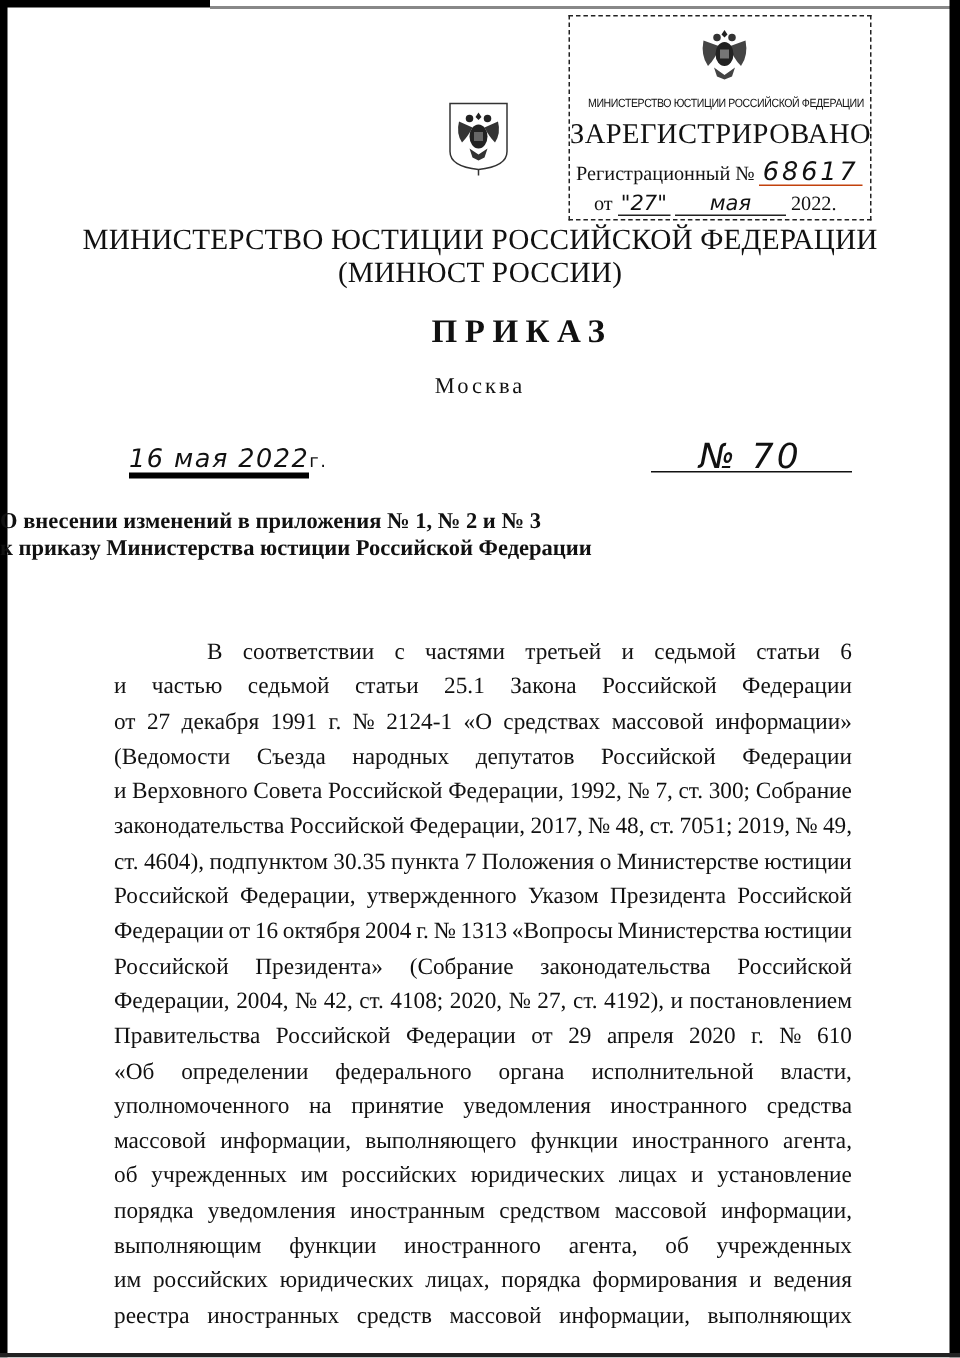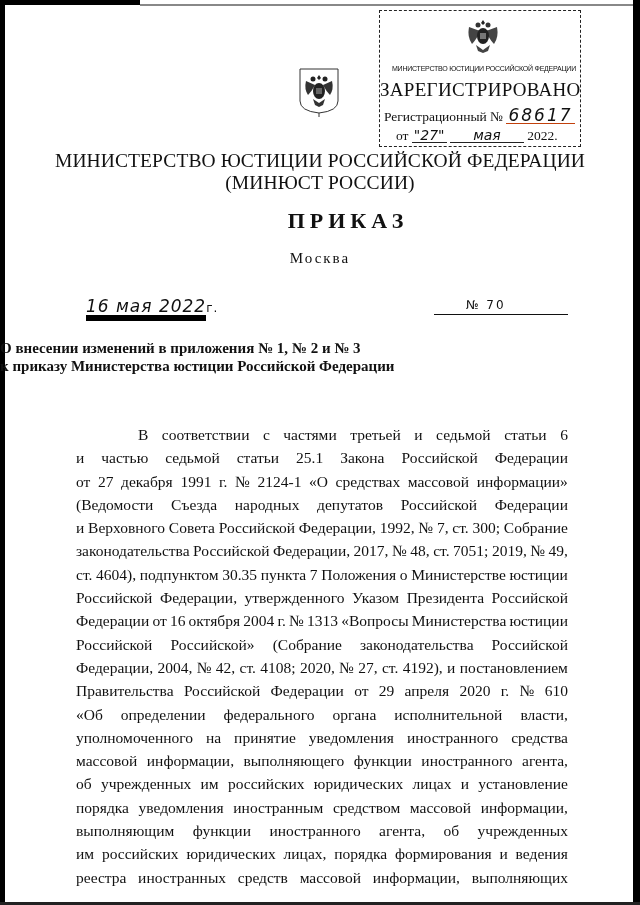--- a/index.html
+++ b/index.html
@@ -20,23 +20,23 @@
   .stamp-regno-row { position: absolute; left: 4px; top: 96px; font-size: 13.5px; white-space: nowrap; }
   .stamp-regno-value { font-family: "DejaVu Sans", sans-serif; font-style: italic; font-size: 17px; letter-spacing: 2px; border-bottom: 1px solid #c2410c; padding: 0 2px; display: inline-block; line-height: 16px; }
   .stamp-date-row { position: absolute; left: 16px; top: 117px; font-size: 13.5px; white-space: nowrap; }
   .stamp-hand { font-family: "DejaVu Sans", sans-serif; font-style: italic; font-size: 14px; border-bottom: 1px solid #222; display: inline-block; line-height: 14px; padding: 0 2px; }
 
   .ministry-title { position: absolute; left: 0; top: 150px; width: 640px; text-align: center; font-size: 19.5px; line-height: 22px; letter-spacing: 0.1px; }
   .doc-type { position: absolute; left: 0; top: 208px; width: 640px; text-align: center; font-size: 22px; font-weight: bold; letter-spacing: 5px; padding-left: 28px; }
   .city { position: absolute; left: 0; top: 250px; width: 640px; text-align: center; font-size: 15px; letter-spacing: 2px; }
 
   .order-date { position: absolute; left: 86px; top: 296px; font-family: "DejaVu Sans", sans-serif; font-style: italic; font-size: 17px; letter-spacing: 1px; }
-  .order-date .hand { border-bottom: 6px solid #000000; display: inline-block; line-height: 18px; }
+  .order-date .hand { border-bottom: 4px solid #000000; display: inline-block; line-height: 18px; }
   .order-date .suffix { font-size: 12px; font-style: normal; }
-  .order-no { position: absolute; left: 434px; top: 296px; width: 134px; border-bottom: 1px solid #111; font-family: "DejaVu Sans", sans-serif; font-size: 12px; line-height: 18px; padding-left: 32px; box-sizing: border-box; letter-spacing: 2px; }
+  .order-no { position: absolute; left: 434px; top: 296px; width: 134px; border-bottom: 1px solid #111; font-family: "DejaVu Sans", sans-serif; font-style: italic; font-size: 23px; line-height: 18px; padding-left: 32px; box-sizing: border-box; letter-spacing: 2px; }
 
   .subject { position: absolute; left: 0; top: 340px; width: 640px; text-align: left; font-size: 15px; font-weight: bold; line-height: 17.5px; }
 
   .body { position: absolute; left: 76px; top: 423px; width: 492px; font-size: 15.5px; line-height: 23.3px; text-align: justify; }
   .jl { display: flex; justify-content: space-between; width: 492px; height: 23.3px; white-space: nowrap; }
   .jl.indent { padding-left: 62px; box-sizing: border-box; }
 </style>
 </head>
 <body>
 
@@ -203,21 +203,21 @@
       <span>2004</span>
       <span>г.</span>
       <span>№</span>
       <span>1313</span>
       <span>«Вопросы</span>
       <span>Министерства</span>
       <span>юстиции</span>
     </div>
     <div class="jl">
       <span>Российской</span>
-      <span>Российской»</span>
+      <span>Президента»</span>
       <span>(Собрание</span>
       <span>законодательства</span>
       <span>Российской</span>
     </div>
     <div class="jl">
       <span>Федерации,</span>
       <span>2004,</span>
       <span>№</span>
       <span>42,</span>
       <span>ст.</span>

